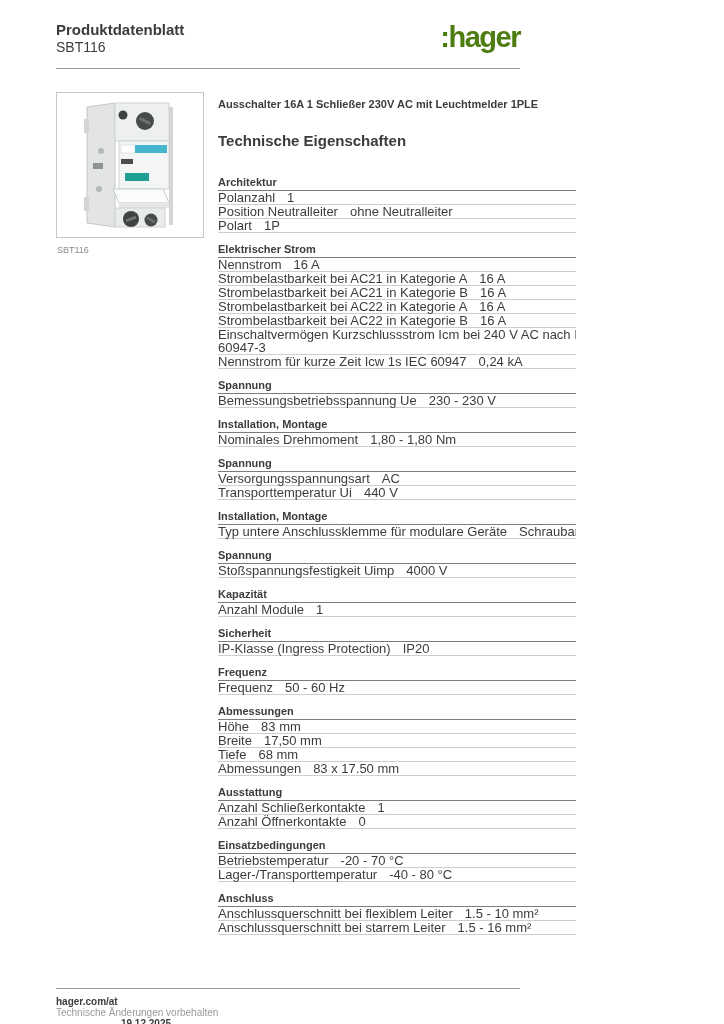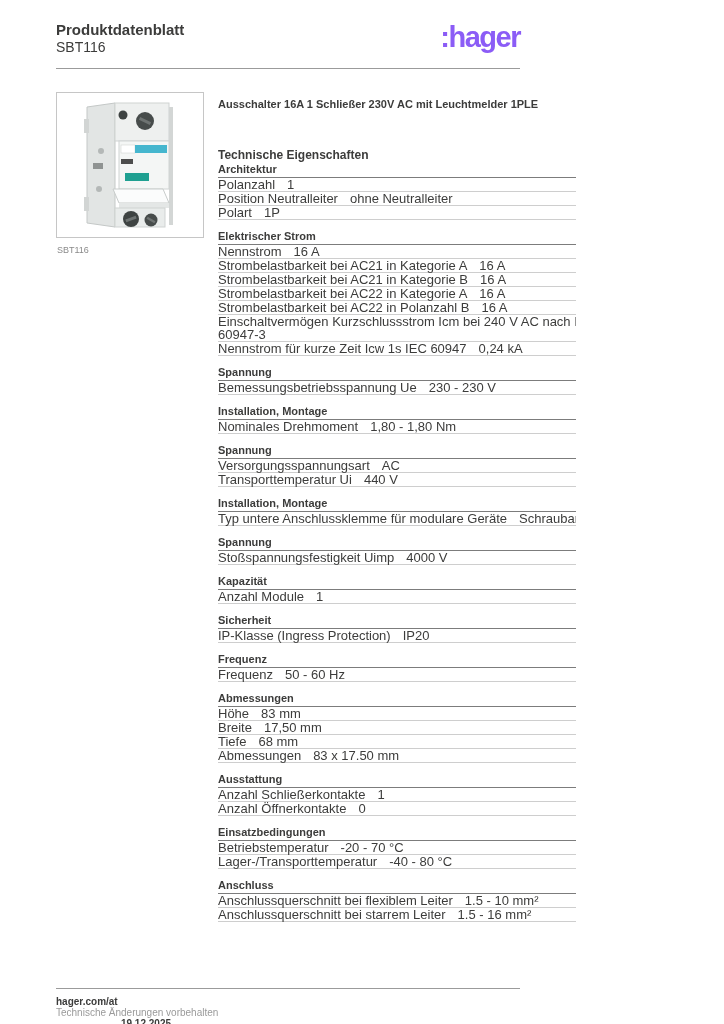--- a/index.html
+++ b/index.html
@@ -54,26 +54,26 @@
     position: absolute;
     left: 218px; top: 98px;
     width: 450px;
   }
   .product-title {
     font-size: 11px;
     font-weight: bold;
     line-height: 13px;
   }
   .table-heading {
-    font-size: 12px;
+    font-size: 15px;
     font-weight: bold;
     line-height: 13px;
-    margin-top: 38px;
-  }
-  .sections { margin-top: 1px; }
+    margin-top: 23px;
+  }
+  .sections { margin-top: 29px; }
   .section { margin-top: 10px; }
   .section:first-child { margin-top: 0; }
   .sec-title {
     font-size: 11px;
     font-weight: bold;
     line-height: 13px;
     padding-bottom: 1px;
     border-bottom: 1px solid #7c7c7c;
   }
   .row {
@@ -107,21 +107,21 @@
 </head>
 <body>
 
 <div class="page">
 
   <header class="doc-header">
     <div class="header-left">
       <div class="doc-type">Produktdatenblatt</div>
       <div class="doc-code">SBT116</div>
     </div>
-    <div class="logo" style="color: #8b5cf6;">:hager</div>
+    <div class="logo" style="color: #4d7c0f;">:hager</div>
   </header>
   <div class="header-rule"></div>
 
   <aside>
     <div class="image-box">
       <svg width="146" height="144" viewBox="0 0 146 144">
 
         <polygon points="30,14 58,10 58,134 30,130" fill="#e2e5e4" stroke="#c4c8c7" stroke-width="1"></polygon>
         <rect x="27" y="26" width="5" height="14" fill="#d2d5d4"></rect>
         <rect x="27" y="104" width="5" height="14" fill="#d2d5d4"></rect>
@@ -186,21 +186,21 @@
           </div>
           <div class="row">
             <span class="label">Strombelastbarkeit bei AC21 in Kategorie B</span>
             <span class="value">16 A</span>
           </div>
           <div class="row">
             <span class="label">Strombelastbarkeit bei AC22 in Kategorie A</span>
             <span class="value">16 A</span>
           </div>
           <div class="row">
-            <span class="label">Strombelastbarkeit bei AC22 in Polanzahl B</span>
+            <span class="label">Strombelastbarkeit bei AC22 in Kategorie B</span>
             <span class="value">16 A</span>
           </div>
           <div class="row">
             <span class="label">Einschaltvermögen Kurzschlussstrom Icm bei 240 V AC nach IEC 60947-3</span>
             <span class="value">0,33 kA</span>
           </div>
           <div class="row">
             <span class="label">Nennstrom für kurze Zeit Icw 1s IEC 60947</span>
             <span class="value">0,24 kA</span>
           </div>

